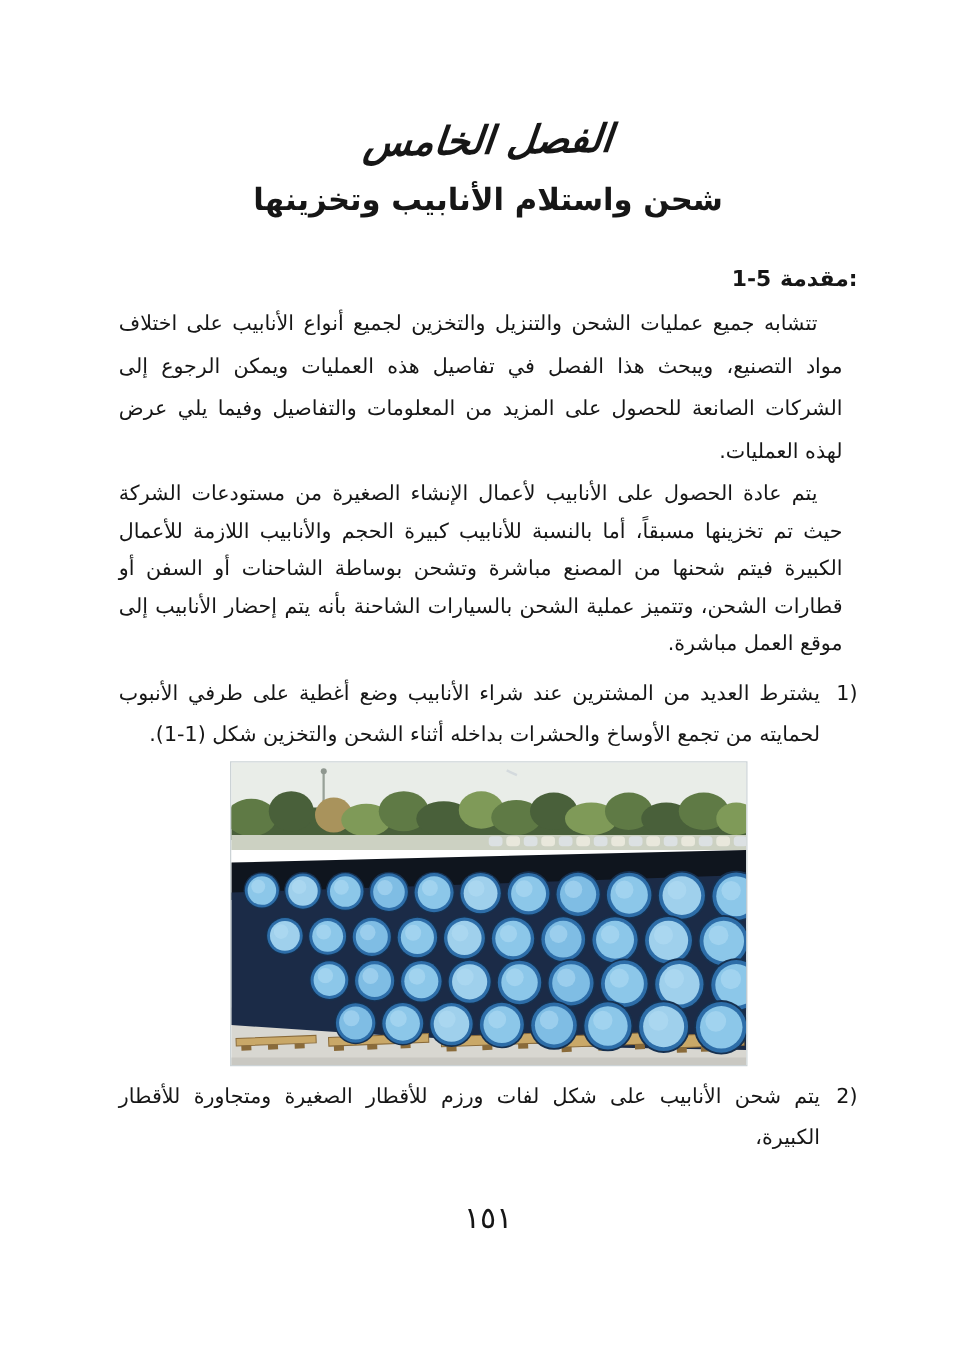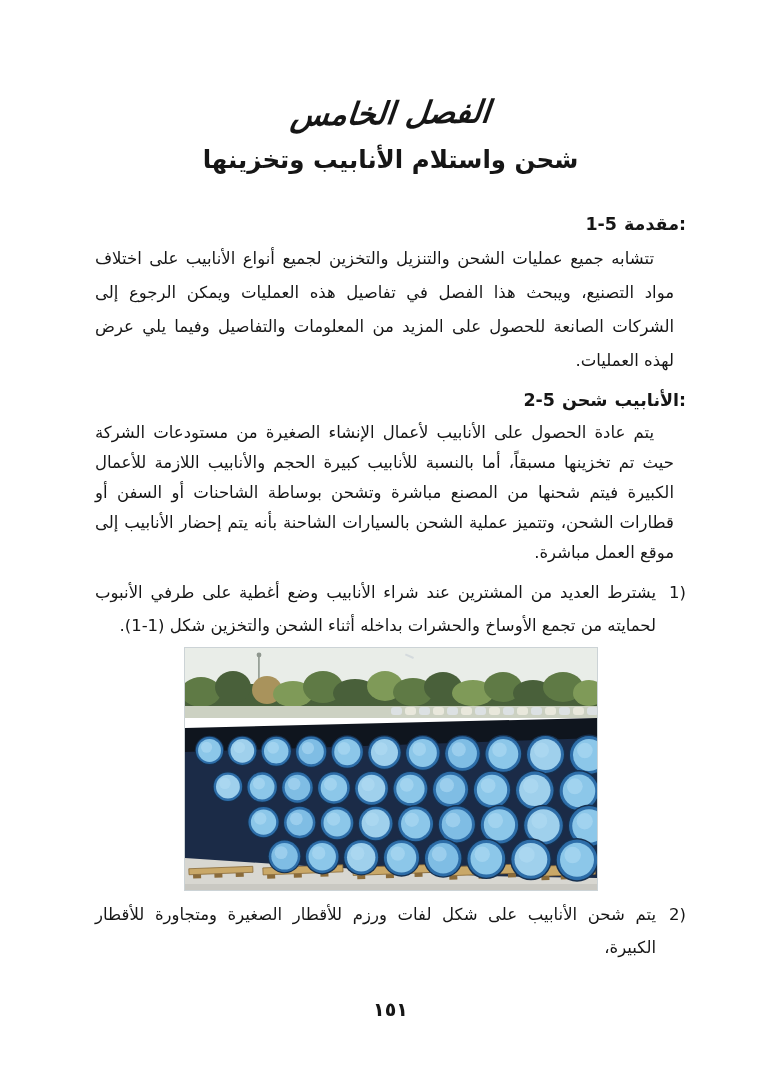--- a/index.html
+++ b/index.html
@@ -25,43 +25,38 @@
   .list-item .marker { flex:none; width:30px; direction:ltr; text-align:right; padding-left:4px; box-sizing:border-box; }
   .list-item .item-text { flex:1; direction:rtl; text-align:justify; }
   .list-item .l1 { direction:rtl; text-align:justify; text-align-last:justify; }
   .list-item .l2 { direction:rtl; text-align:center; }
   .figure-wrap { width:412px; margin:6px auto 0 auto; }
   .figure-wrap svg { display:block; outline:1px solid #ccd3d6; }
   .caption {
     display:flex; direction:ltr; justify-content:center; align-items:baseline; gap:6px;
     font-weight:bold; font-size:13.5px; line-height:24px; margin-top:3px;
   }
-  .page-number { text-align:center; font-weight:bold; font-size:19px; margin-top:34px; }
+  .page-number { text-align:center; font-weight:normal; font-size:24px; margin-top:34px; }
 </style>
 </head>
 <body>
 
 <div class="page">
 
   <div class="script-title">الفصل الخامس</div>
 
   <div class="main-title">شحن واستلام الأنابيب وتخزينها</div>
 
   <div class="sec-head">
     <span dir="ltr">1-5</span>
     <span dir="ltr">مقدمة:</span>
   </div>
 
   <p class="body-par par-1">تتشابه جميع عمليات الشحن والتنزيل والتخزين لجميع أنواع الأنابيب على اختلاف مواد التصنيع، ويبحث هذا الفصل في تفاصيل هذه العمليات ويمكن الرجوع إلى الشركات الصانعة للحصول على المزيد من المعلومات والتفاصيل وفيما يلي عرض لهذه العمليات.</p>
 
-  <div class="sec-head second">
-    <span dir="ltr">2-5</span>
-    <span dir="ltr">شحن</span>
-    <span dir="ltr">الأنابيب:</span>
-  </div>
 
   <p class="body-par par-2">يتم عادة الحصول على الأنابيب لأعمال الإنشاء الصغيرة من مستودعات الشركة حيث تم تخزينها مسبقاً، أما بالنسبة للأنابيب كبيرة الحجم والأنابيب اللازمة للأعمال الكبيرة فيتم شحنها من المصنع مباشرة وتشحن بوساطة الشاحنات أو السفن أو قطارات الشحن، وتتميز عملية الشحن بالسيارات الشاحنة بأنه يتم إحضار الأنابيب إلى موقع العمل مباشرة.</p>
 
   <div class="list-item">
     <span class="marker" dir="ltr">1)</span>
     <div class="item-text">يشترط العديد من المشترين عند شراء الأنابيب وضع أغطية على طرفي الأنبوب لحمايته من تجمع الأوساخ والحشرات بداخله أثناء الشحن والتخزين شكل (1-1).</div>
   </div>
 
   <div class="figure-wrap">
     <svg width="412" height="242" viewBox="0 0 412 242" xmlns="http://www.w3.org/2000/svg">

